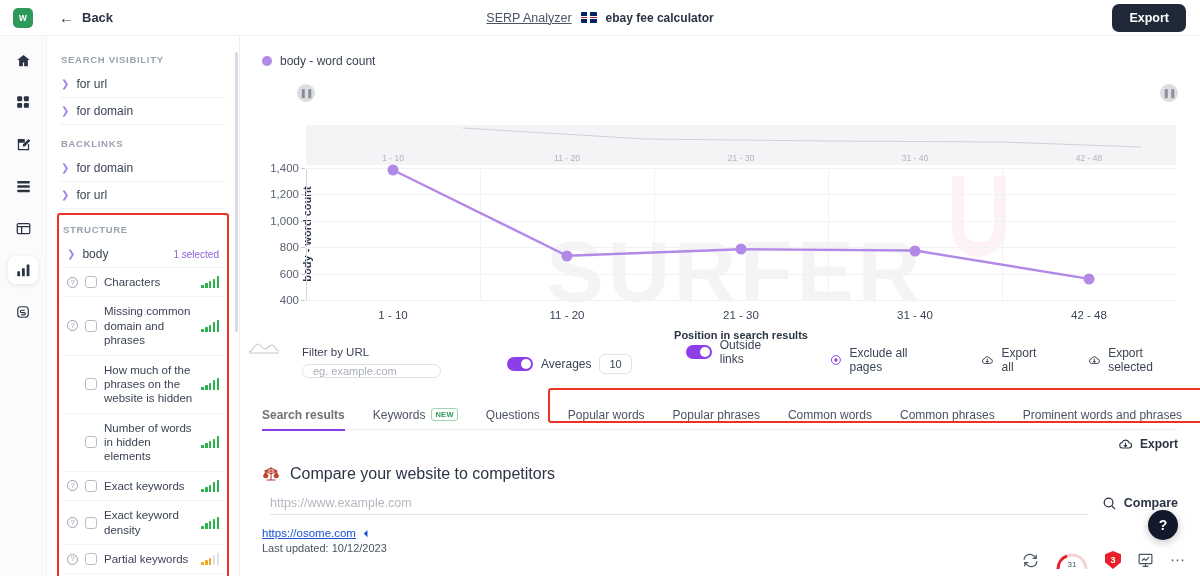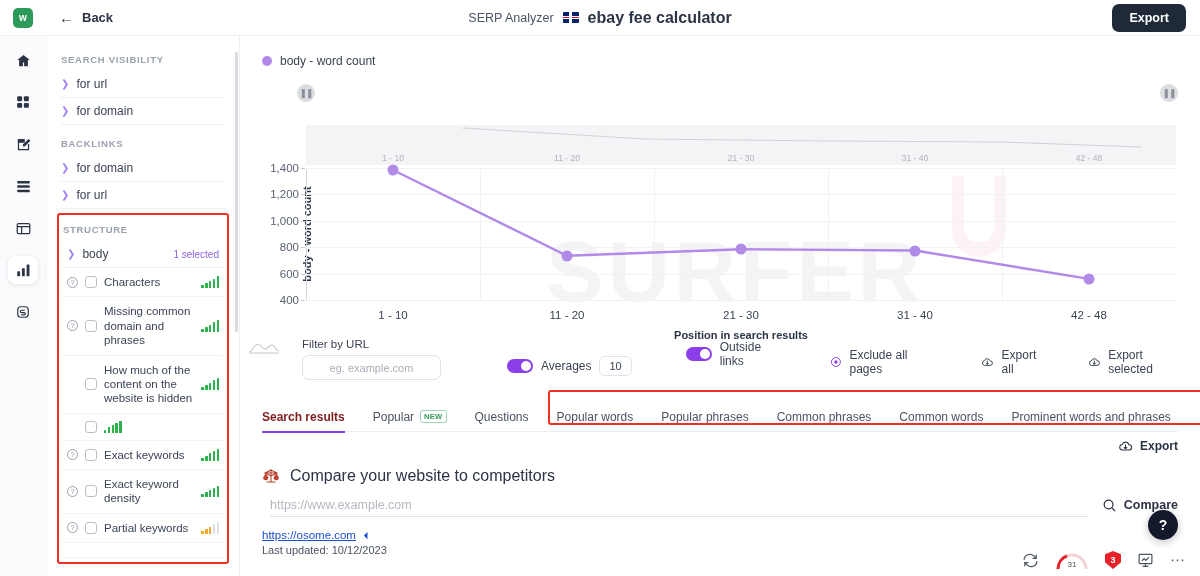--- a/index.html
+++ b/index.html
@@ -24,22 +24,22 @@
   }
   .back-wrap {
     display: flex; align-items: center; gap: 8px; margin-left: 26px;
     color: #2b3445; font-size: 13px; font-weight: 600; cursor: pointer;
   }
   .back-arrow { font-size: 15px; color: #2b3445; line-height: 1; }
   .center-title {
     position: absolute; left: 0; right: 0; display: flex; justify-content: center;
     align-items: center; gap: 9px; pointer-events: none;
   }
-  .center-title .serp { color: #4a5568; font-size: 12.5px; }
-  .center-title .kw { color: #2b3445; font-size: 16px; font-weight: 600; }
+  .center-title .serp { color: #4a5568; font-size: 12.5px; text-decoration: underline; }
+  .center-title .kw { color: #2b3445; font-size: 12px; font-weight: 600; }
   .flag {
     width: 16px; height: 11px; border-radius: 1px; position: relative; overflow: hidden;
     background: #012169; display: inline-block;
   }
   .flag::before {
     content: ""; position: absolute; left: 0; top: 4px; width: 16px; height: 3px; background: #fff;
   }
   .flag::after {
     content: ""; position: absolute; left: 6.5px; top: 0; width: 3px; height: 11px; background: #fff;
   }
@@ -177,23 +177,23 @@
     position: absolute; left: 702px; top: 98px; width: 74px; height: 92px; z-index: 0;
     pointer-events: none; opacity: .45;
   }
 
   
   .controls { display: flex; align-items: flex-end; padding: 0 22px; margin-top: -4px; position: relative; }
   .sparkline { position: absolute; left: 8px; top: 2px; color: #c4c7cf; }
   .filter-col { margin-left: 40px; }
   .filter-label { font-size: 11.5px; color: #3b4454; margin-bottom: 5px; }
   .filter-input {
-    width: 139px; height: 25px; border: 1px solid #e2e3ea; border-radius: 7px;
+    width: 139px; height: 14px; border: 1px solid #e2e3ea; border-radius: 7px;
     padding: 0 10px; font-size: 11px; color: #3b4454; outline: none;
-    font-family: "Liberation Sans", sans-serif; background: #fff; text-align: center;
+    font-family: "Liberation Sans", sans-serif; background: #fff;
   }
   .filter-input::placeholder { color: #a9aeb8; }
   .ctl { display: flex; align-items: center; gap: 8px; font-size: 12px; color: #3b4454; cursor: pointer; }
   .toggle {
     width: 26px; height: 14px; border-radius: 8px; background: #8c3fe8; position: relative; flex: 0 0 26px;
   }
   .toggle::after {
     content: ""; position: absolute; right: 2px; top: 2px; width: 10px; height: 10px;
     border-radius: 50%; background: #fff;
   }
@@ -205,21 +205,21 @@
   
   .tabs-row { position: relative; margin-top: 22px; padding: 0 22px; }
   .tabs {
     display: flex; align-items: center; gap: 0; border-bottom: 1px solid #ededf2; height: 30px;
   }
   .tab {
     font-size: 12px; color: #4b5362; padding: 0 14px; height: 30px; display: flex;
     align-items: center; gap: 6px; cursor: pointer; position: relative; white-space: nowrap;
   }
   .tab:first-child { padding-left: 0; }
-  .tab.active { color: #7f1d1d; font-weight: 600; }
+  .tab.active { color: #737373; font-weight: 600; }
   .tab.active::after {
     content: ""; position: absolute; left: 0; right: 14px; bottom: -1px; height: 2px; background: #8c3fe8;
   }
   .badge-new {
     font-size: 7.5px; font-weight: bold; color: #2e9a5a; border: 1px solid #9ed4b4;
     border-radius: 3px; padding: 1px 3px; letter-spacing: .3px;
   }
   .tabs-highlight {
     position: absolute; border: 2px solid #ef3124; border-radius: 3px; pointer-events: none;
   }
@@ -390,32 +390,33 @@
                   <i style="height: 3px; background: rgb(43, 178, 76);"></i>
                   <i style="height: 5.2px; background: rgb(43, 178, 76);"></i>
                   <i style="height: 7.4px; background: rgb(43, 178, 76);"></i>
                   <i style="height: 9.6px; background: rgb(43, 178, 76);"></i>
                   <i style="height: 11.8px; background: rgb(43, 178, 76);"></i>
                 </span>
               </div>
               <div class="metric">
                 <span class="q hidden-q">?</span>
                 <span class="cb"></span>
-                <span class="label">How much of the content on the website is hidden</span>
+                <span class="label">How much of the phrases on the website is hidden</span>
                 <span class="bars">
                   <i style="height: 3px; background: rgb(43, 178, 76);"></i>
                   <i style="height: 5.2px; background: rgb(43, 178, 76);"></i>
                   <i style="height: 7.4px; background: rgb(43, 178, 76);"></i>
                   <i style="height: 9.6px; background: rgb(43, 178, 76);"></i>
                   <i style="height: 11.8px; background: rgb(43, 178, 76);"></i>
                 </span>
               </div>
               <div class="metric">
                 <span class="q hidden-q">?</span>
                 <span class="cb"></span>
+                <span class="label">Number of words in hidden elements</span>
                 <span class="bars">
                   <i style="height: 3px; background: rgb(43, 178, 76);"></i>
                   <i style="height: 5.2px; background: rgb(43, 178, 76);"></i>
                   <i style="height: 7.4px; background: rgb(43, 178, 76);"></i>
                   <i style="height: 9.6px; background: rgb(43, 178, 76);"></i>
                   <i style="height: 11.8px; background: rgb(43, 178, 76);"></i>
                 </span>
               </div>
               <div class="metric">
                 <span class="q">?</span>
@@ -568,37 +569,37 @@
           <span>Export selected</span>
         </div>
       </div>
 
       <div class="tabs-row">
         <div class="tabs" id="tabs">
             <div class="tab active">
               <span>Search results</span>
             </div>
             <div class="tab">
-              <span>Popular</span>
+              <span>Keywords</span>
               <span class="badge-new">NEW</span>
             </div>
             <div class="tab">
               <span>Questions</span>
             </div>
             <div class="tab">
               <span>Popular words</span>
             </div>
             <div class="tab">
               <span>Popular phrases</span>
             </div>
             <div class="tab">
+              <span>Common words</span>
+            </div>
+            <div class="tab">
               <span>Common phrases</span>
-            </div>
-            <div class="tab">
-              <span>Common words</span>
             </div>
             <div class="tab">
               <span>Prominent words and phrases</span>
             </div>
             <div class="tab"></div>
           </div>
         <div class="tabs-highlight" id="tabs-highlight" style="left: 307.844px; width: 783.656px; top: -12px; height: 35px;"></div>
       </div>
       <div class="export-row">
         <div class="export-link">

